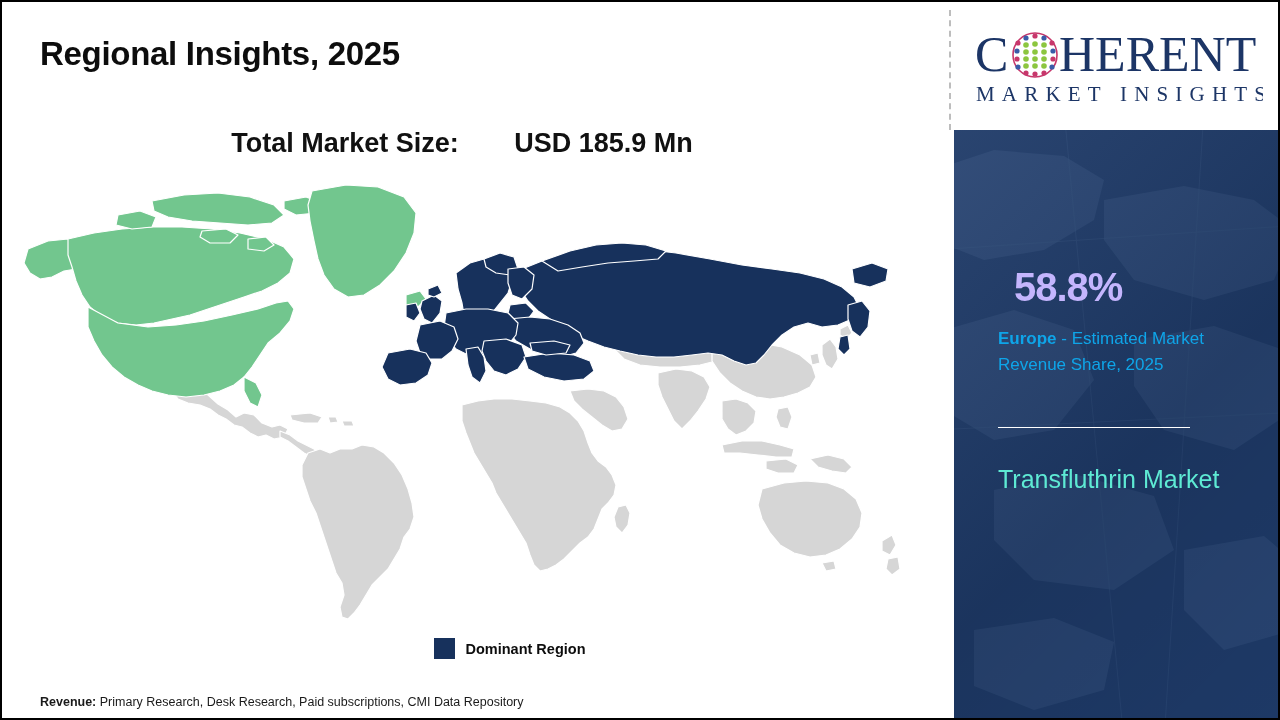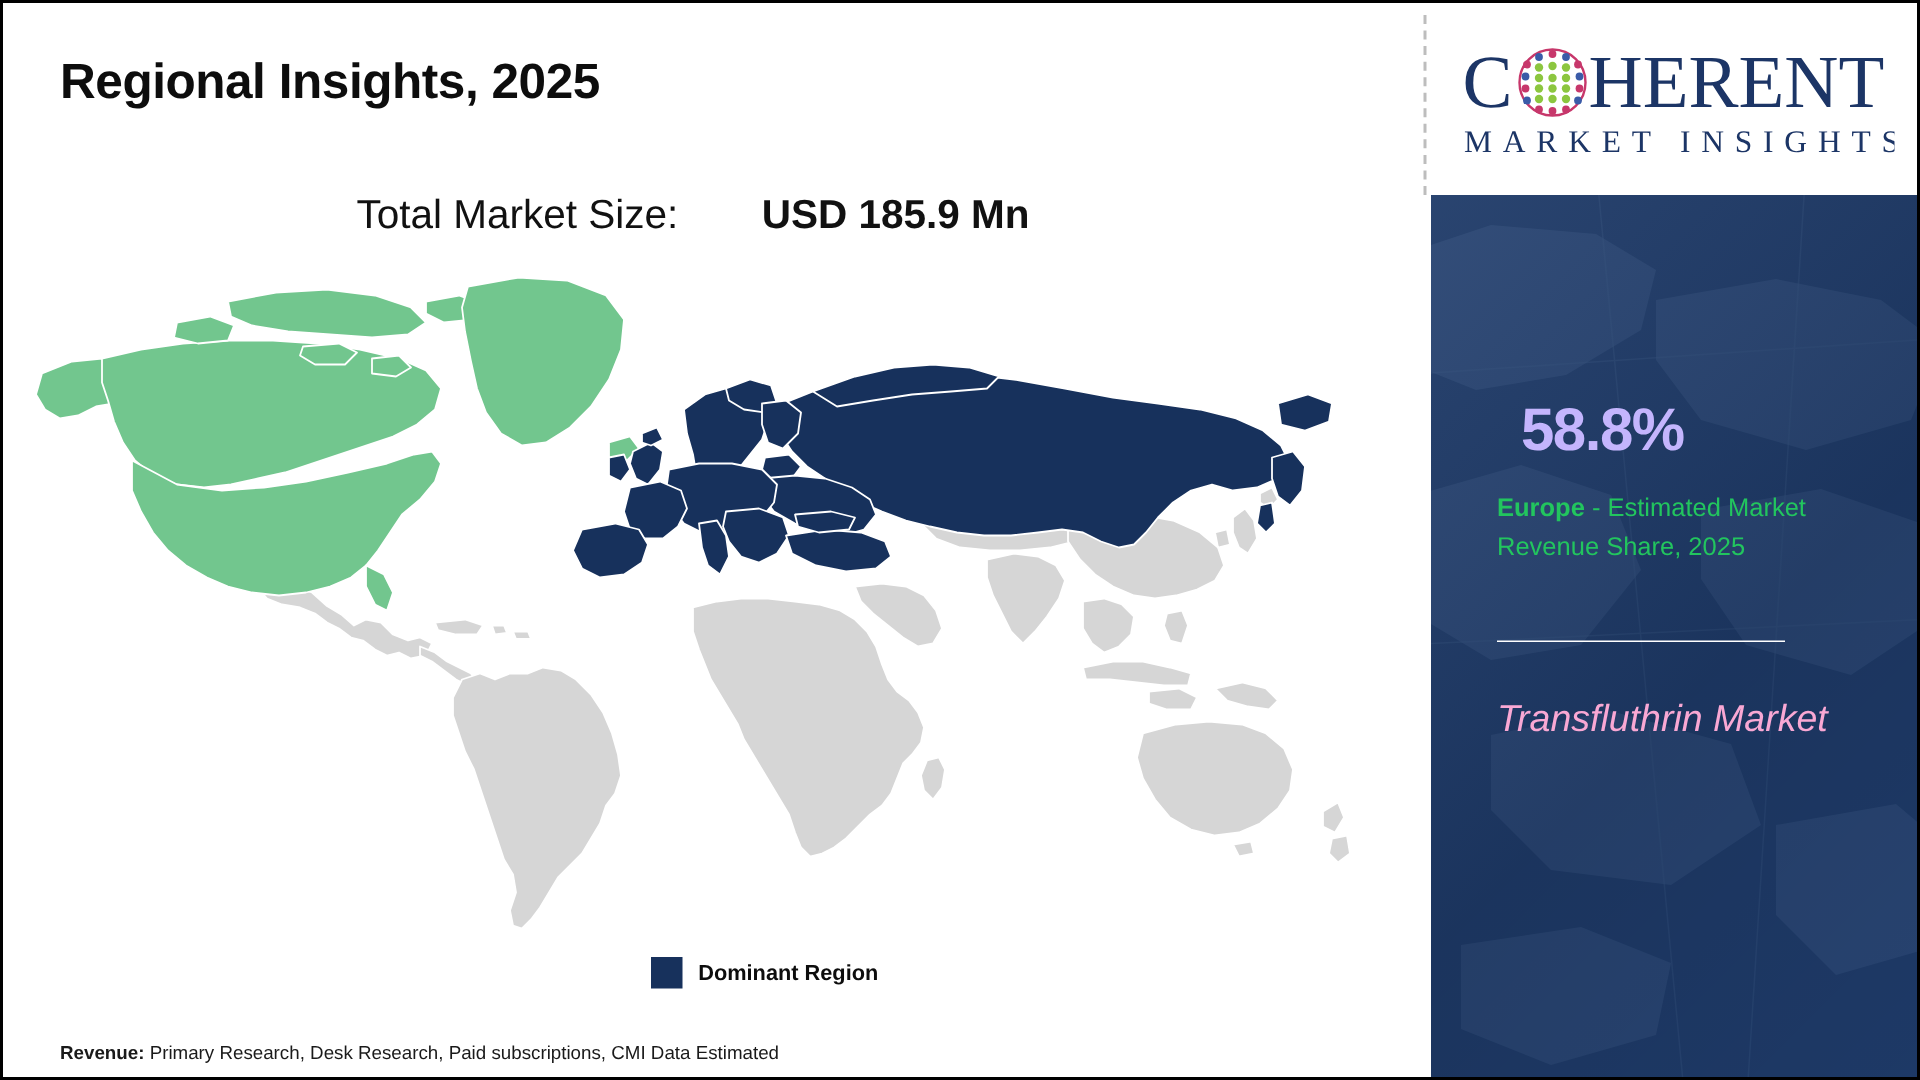--- a/index.html
+++ b/index.html
@@ -42,21 +42,21 @@
   #market-size-line {
     position: absolute;
     left: 0;
     top: 126px;
     width: 920px;
     text-align: center;
     font-size: 27px;
     color: #111111;
     white-space: nowrap;
   }
-  #market-size-label { font-weight: 400; }
+  #market-size-label { font-weight: 700; }
   #market-size-value { font-weight: bold; margin-left: 48px; }
 
   
   #map-wrap {
     position: absolute;
     left: 20px;
     top: 175px;
     width: 880px;
     height: 450px;
   }
@@ -165,41 +165,40 @@
     color: #c4b5fd;
     letter-spacing: -1px;
     line-height: 1;
   }
   #stat-caption {
     position: absolute;
     top: 196px;
     left: 0;
     width: 240px;
     font-size: 17px;
-    color: #22c55e;
+    color: #0ea5e9;
     line-height: 1.5;
   }
   #stat-region { font-weight: bold; }
   #panel-rule {
     position: absolute;
     top: 297px;
     left: 0;
     width: 192px;
     height: 1px;
     background: #ffffff;
   }
   #market-name {
     position: absolute;
     top: 333px;
     left: 0;
     width: 235px;
     font-size: 25px;
-    color: #f9a8d4;
+    color: #5eead4;
     line-height: 1.35;
-    font-style: italic;
   }
 </style>
 </head>
 <body>
 
 <div id="slide">
 
   <div id="left-panel">
 
     <div id="page-title">Regional Insights, 2025</div>
@@ -359,21 +358,21 @@
     </div>
 
     <div id="legend">
       <div class="legend-item">
         <span class="legend-swatch" style="background:#17315c"></span>
         <span class="legend-label">Dominant Region</span>
       </div>
     </div>
 
     <div id="source-line">
-      <span id="source-label">Revenue:</span><span id="source-text"> Primary Research, Desk Research, Paid subscriptions, CMI Data Estimated</span>
+      <span id="source-label">Revenue:</span><span id="source-text"> Primary Research, Desk Research, Paid subscriptions, CMI Data Repository</span>
     </div>
   </div>
 
   <div id="vertical-divider"></div>
 
   <div id="logo-box">
     <div id="logo">
       <svg viewBox="0 0 290 86" xmlns="http://www.w3.org/2000/svg">
 
         <text x="2" y="48" font-family="'Liberation Serif', serif" font-size="50" fill="#1c3566">C</text>

